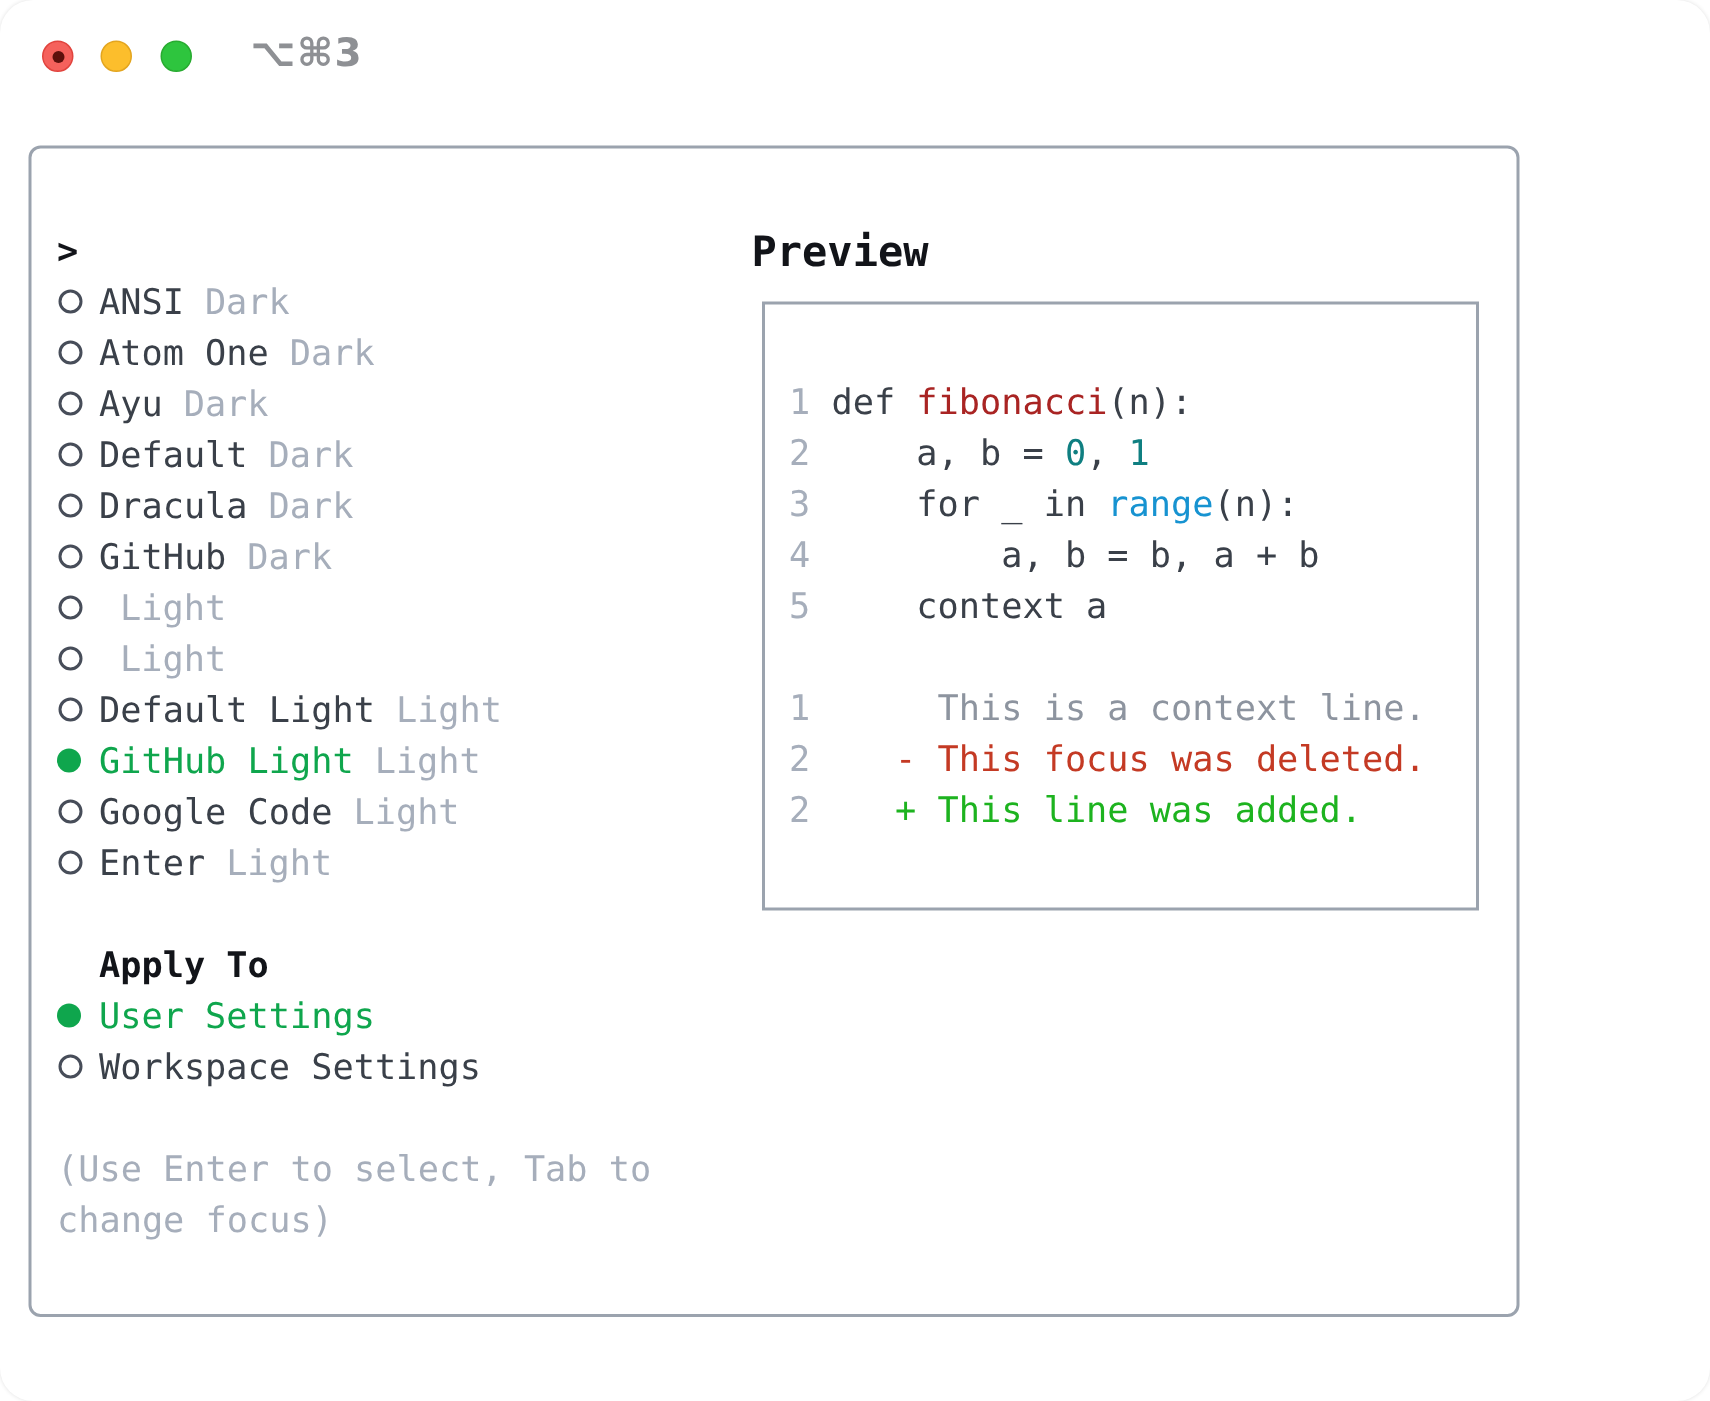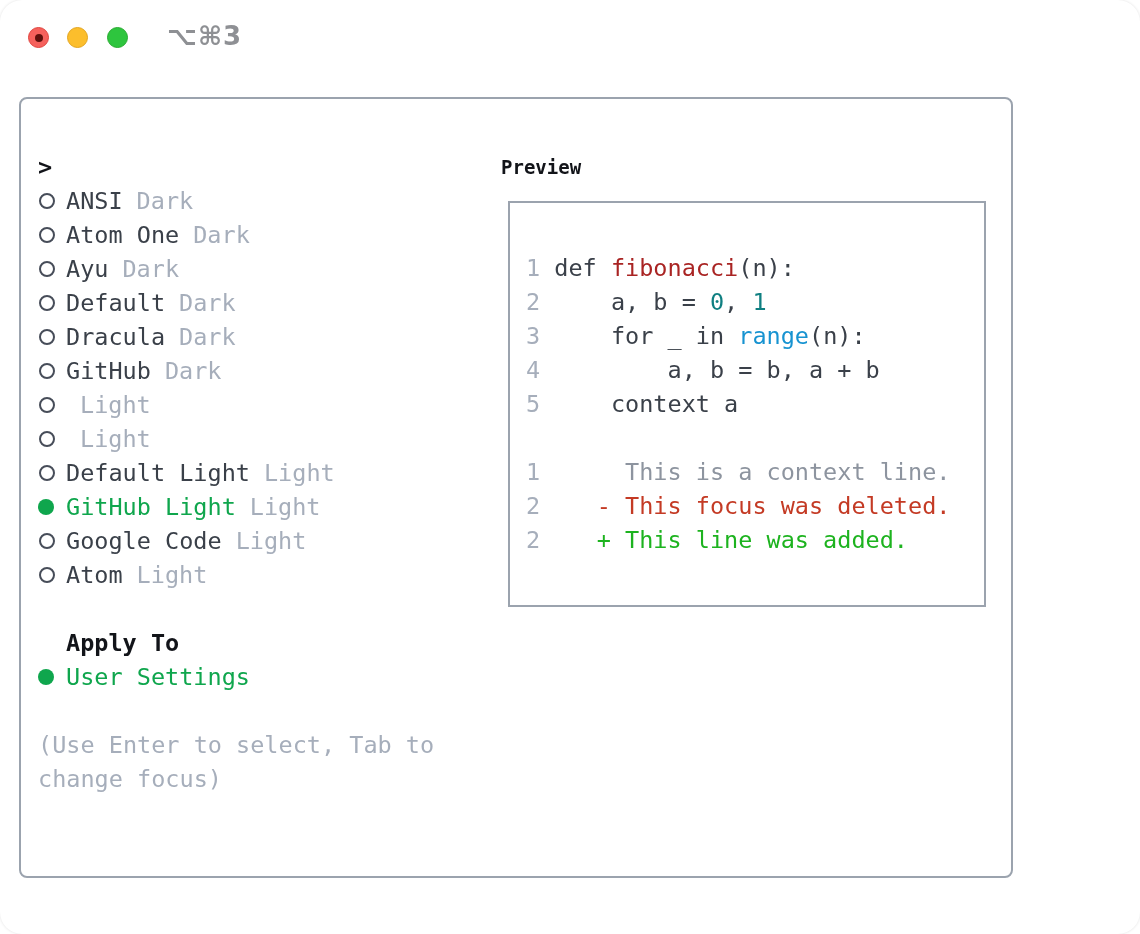--- a/index.html
+++ b/index.html
@@ -48,21 +48,21 @@
   .hdr{font-weight:700;color:var(--heading-black);}
   .ring{width:12px;height:12px;border:2px solid #474d59;border-radius:50%;margin-left:1px;box-sizing:content-box;}
   .dot-sel{width:16px;height:16px;background:var(--accent-green);border-radius:50%;}
   .tag{color:var(--muted-gray);margin-left:14px;}
   .sel .lbl{color:var(--accent-green);}
   .hint{color:var(--muted-gray);height:34px;display:flex;align-items:center;white-space:pre;}
   .blank{height:34px;}
   
   .preview-title{
     position:absolute;left:480px;top:51px;height:34px;display:flex;align-items:center;
-    font-size:19px;font-weight:700;color:var(--heading-black);
+    font-size:28px;font-weight:700;color:var(--heading-black);
   }
   .preview-box{
     position:absolute;left:487px;top:102px;width:478px;height:406px;
     box-sizing:border-box;border:2px solid var(--border-gray);
     padding:48px 0 0 16px;overflow:hidden;
   }
   .cline{height:34px;display:flex;align-items:center;white-space:pre;font-size:23.5px;}
   .lnum{color:var(--muted-gray);}
   .tok-code{color:var(--text-dark);}
   .tok-function{color:var(--function-red);}
@@ -95,28 +95,29 @@
           <div class="row"><span class="pfx"><span class="ring"></span></span><span class="lbl">Atom One</span><span class="tag">Dark</span></div>
           <div class="row"><span class="pfx"><span class="ring"></span></span><span class="lbl">Ayu</span><span class="tag">Dark</span></div>
           <div class="row"><span class="pfx"><span class="ring"></span></span><span class="lbl">Default</span><span class="tag">Dark</span></div>
           <div class="row"><span class="pfx"><span class="ring"></span></span><span class="lbl">Dracula</span><span class="tag">Dark</span></div>
           <div class="row"><span class="pfx"><span class="ring"></span></span><span class="lbl">GitHub</span><span class="tag">Dark</span></div>
           <div class="row"><span class="pfx"><span class="ring"></span></span><span class="tag">Light</span></div>
           <div class="row"><span class="pfx"><span class="ring"></span></span><span class="tag">Light</span></div>
           <div class="row"><span class="pfx"><span class="ring"></span></span><span class="lbl">Default Light</span><span class="tag">Light</span></div>
           <div class="row sel"><span class="pfx"><span class="dot-sel"></span></span><span class="lbl">GitHub Light</span><span class="tag">Light</span></div>
           <div class="row"><span class="pfx"><span class="ring"></span></span><span class="lbl">Google Code</span><span class="tag">Light</span></div>
-          <div class="row"><span class="pfx"><span class="ring"></span></span><span class="lbl">Atom</span><span class="tag">Light</span></div>
+          <div class="row"><span class="pfx"><span class="ring"></span></span><span class="lbl">Enter</span><span class="tag">Light</span></div>
         </div>
       <div class="blank"></div>
       <div class="row">
         <span class="pfx"></span><span class="hdr">Apply To</span>
       </div>
       <div id="apply-list">
           <div class="row sel"><span class="pfx"><span class="dot-sel"></span></span><span class="lbl">User Settings</span></div>
+          <div class="row"><span class="pfx"><span class="ring"></span></span><span class="lbl">Workspace Settings</span></div>
         </div>
       <div class="blank"></div>
       <div class="hint">(Use Enter to select, Tab to</div>
       <div class="hint">change focus)</div>
     </div>
 
     <div class="preview-title">Preview</div>
     <div class="preview-box" id="preview-box">
         <div class="cline"><span class="lnum">1</span><span class="tok-code"> def </span><span class="tok-function">fibonacci</span><span class="tok-code">(n):</span></div>
         <div class="cline"><span class="lnum">2</span><span class="tok-code">     a, b = </span><span class="tok-number">0</span><span class="tok-code">, </span><span class="tok-number">1</span></div>

